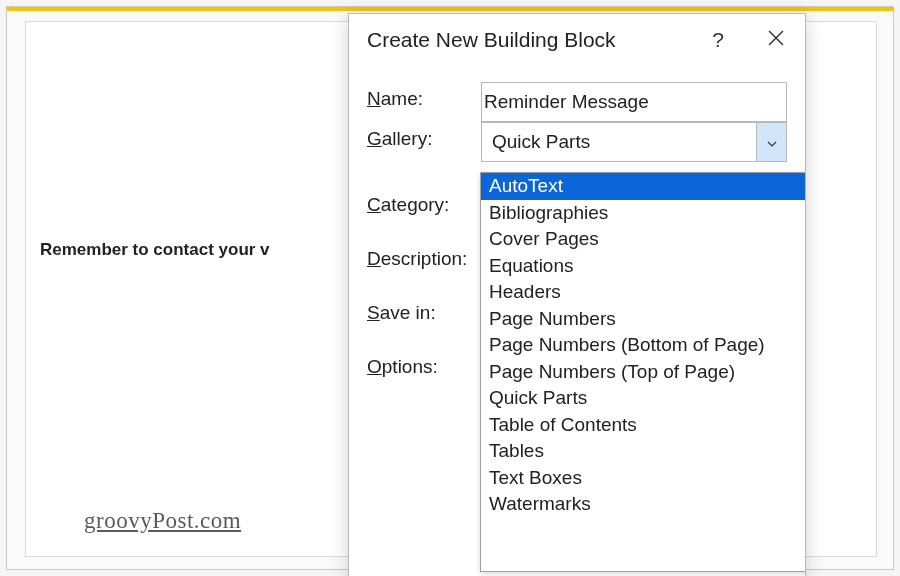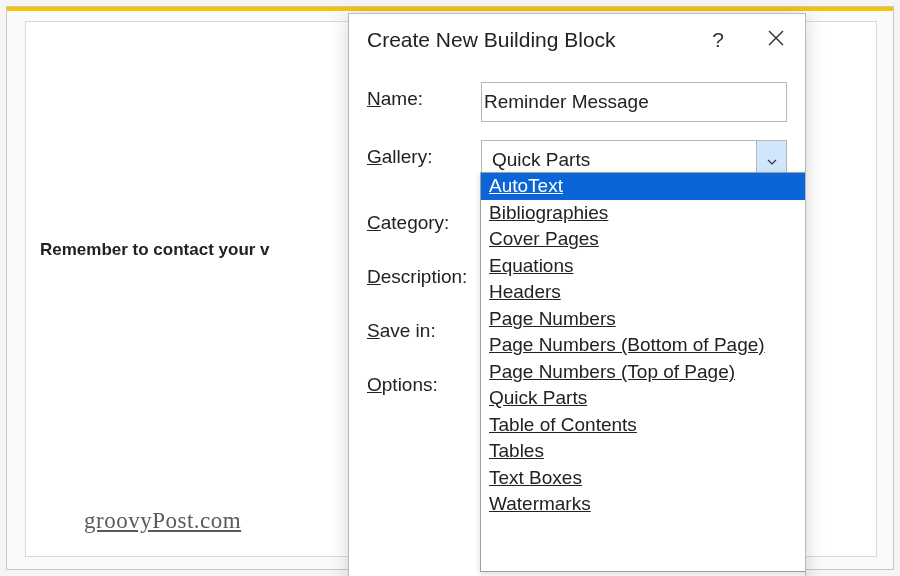--- a/index.html
+++ b/index.html
@@ -71,21 +71,21 @@
   .titlebar .close svg { width: 18px; height: 18px; stroke: #333; stroke-width: 1.4; }
 
   .form {
     padding: 16px 18px 0 18px;
   }
   .row {
     display: flex;
     align-items: flex-start;
     margin-bottom: 26px;
   }
-  .row.short { margin-bottom: 18px; }
+  .row.short { margin-bottom: 0; }
   .label {
     width: 114px;
     font-size: 19px;
     color: #222;
     padding-top: 6px;
   }
   .label .ul { text-decoration: underline; }
 
   .text-input {
     flex: 1;
@@ -139,21 +139,20 @@
     overflow: hidden;
   }
   .dd-item {
     height: 26.5px;
     line-height: 26.5px;
     padding: 0 8px;
     font-size: 19px;
     color: #222;
     cursor: pointer;
     white-space: nowrap;
-    text-decoration: underline;
   }
   .dd-item.selected {
     background: #0a66d8;
     color: #fff;
   }
   .dd-scrollbar {
     position: absolute;
     right: 0; top: 0; bottom: 0; width: 24px;
     background: #f1f1f1;
     border-left: 1px solid #d8d8d8;

